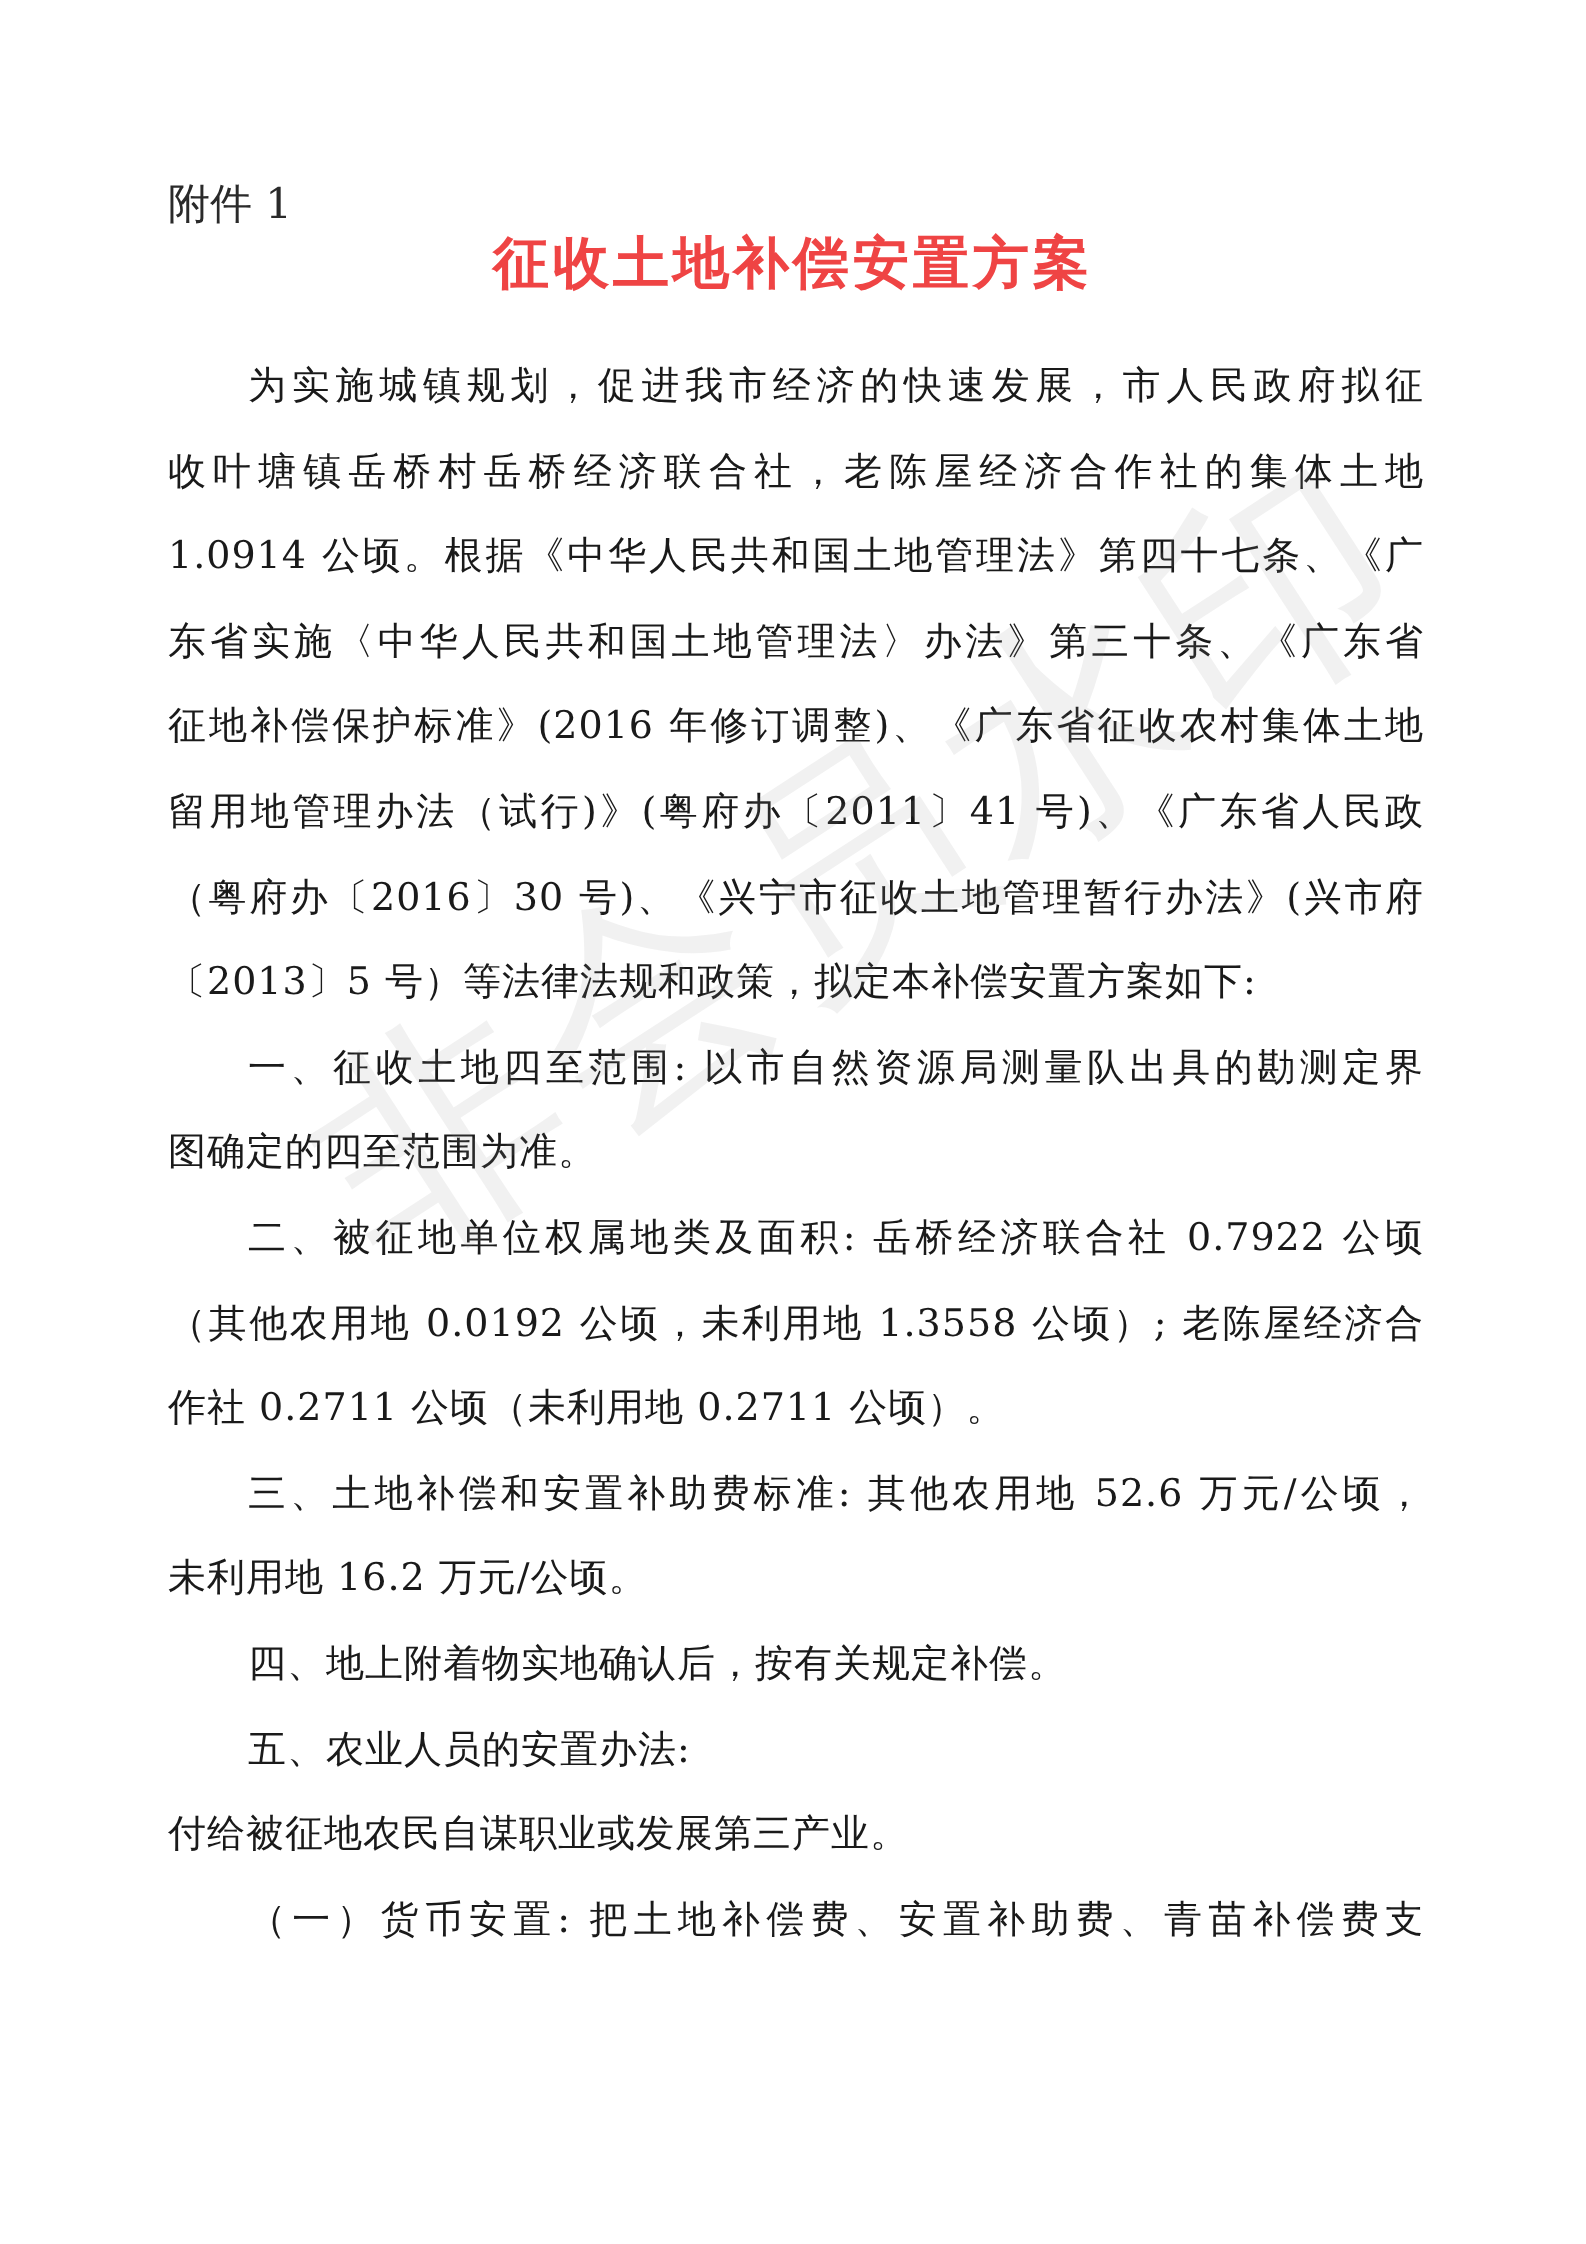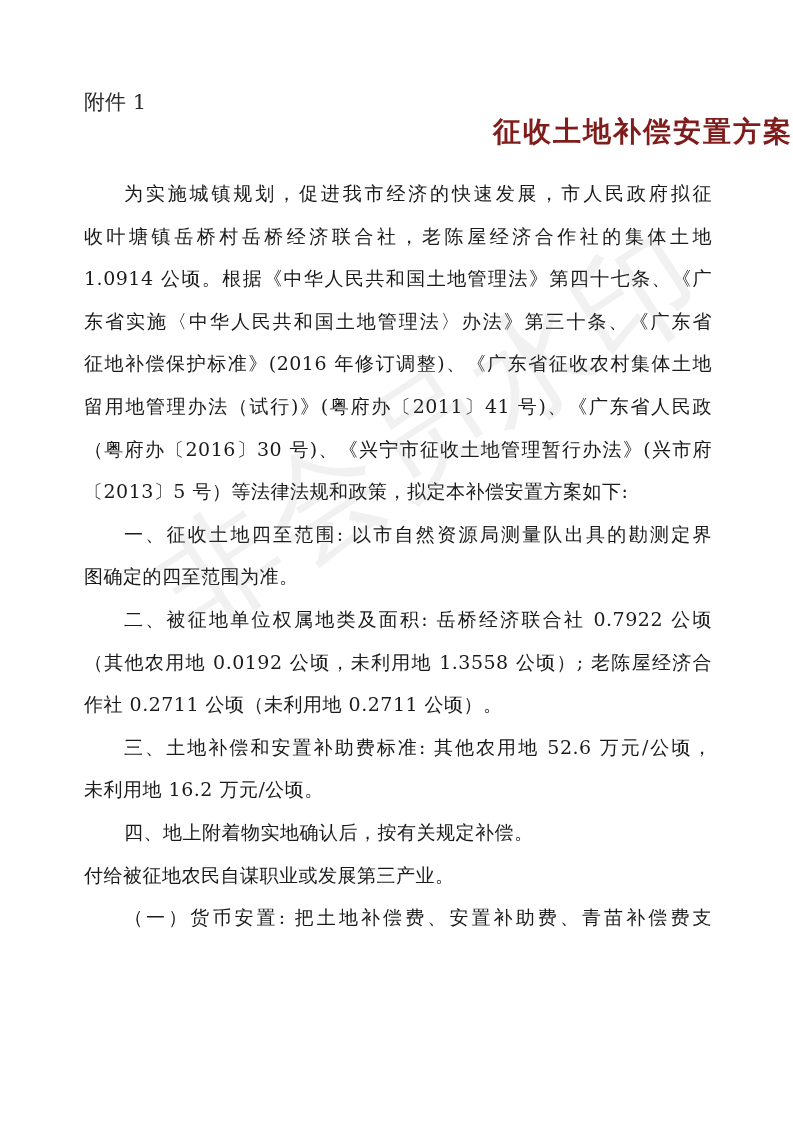--- a/index.html
+++ b/index.html
@@ -1,21 +1,21 @@
 <!DOCTYPE html>
 <html><head>
 <meta charset="utf-8">
 <style>
   html, body { margin: 0; padding: 0; background: #ffffff; }
   body { width: 793px; height: 1122px; position: relative; overflow: hidden;
          font-family: "DejaVu Serif", "Liberation Serif", serif; color: #1a1a1a; }
   .page { position: absolute; left: 0; top: 0; width: 793px; height: 1122px; background: #fff; }
   .attachment { position: absolute; left: 84px; top: 88px; font-size: 21px; color: #2a2a2a; }
-  .title { position: absolute; left: 0; width: 793px; top: 113px; text-align: right;
-           font-size: 28px; font-weight: bold; letter-spacing: 2px; color: #7f1d1d; }
+  .title { position: absolute; left: 0; width: 793px; top: 113px; text-align: center;
+           font-size: 28px; font-weight: bold; letter-spacing: 2px; color: #ef4444; }
   .body-text { position: absolute; left: 84px; top: 172px; width: 628px; }
   .line { height: 42.6px; line-height: 42.6px; font-size: 19px; white-space: nowrap;
           text-align: justify; text-align-last: justify; letter-spacing: 0.5px; }
   .line.last { text-align-last: left; }
   .line.indent { padding-left: 40px; }
   .watermark { position: absolute; left: 170px; top: 520px; font-size: 120px;
                font-family: "DejaVu Sans", sans-serif; color: rgba(150,150,150,0.13);
                transform: rotate(-33deg); transform-origin: left center; white-space: nowrap;
                pointer-events: none; letter-spacing: 4px; }
 </style>
@@ -36,18 +36,19 @@
     <div class="line">（粤府办〔2016〕30 号)、《兴宁市征收土地管理暂行办法》(兴市府</div>
     <div class="line last">〔2013〕5 号）等法律法规和政策，拟定本补偿安置方案如下:</div>
     <div class="line indent">一、征收土地四至范围: 以市自然资源局测量队出具的勘测定界</div>
     <div class="line last">图确定的四至范围为准。</div>
     <div class="line indent">二、被征地单位权属地类及面积: 岳桥经济联合社 0.7922 公顷</div>
     <div class="line">（其他农用地 0.0192 公顷，未利用地 1.3558 公顷）; 老陈屋经济合</div>
     <div class="line last">作社 0.2711 公顷（未利用地 0.2711 公顷）。</div>
     <div class="line indent">三、土地补偿和安置补助费标准: 其他农用地 52.6 万元/公顷，</div>
     <div class="line last">未利用地 16.2 万元/公顷。</div>
     <div class="line indent last">四、地上附着物实地确认后，按有关规定补偿。</div>
+    <div class="line indent last">五、农业人员的安置办法:</div>
     <div class="line last">付给被征地农民自谋职业或发展第三产业。</div>
     <div class="line indent">（一）货币安置: 把土地补偿费、安置补助费、青苗补偿费支</div>
   </div>
 
   <div class="watermark">非会员水印</div>
 </div>
 
 </body></html>

